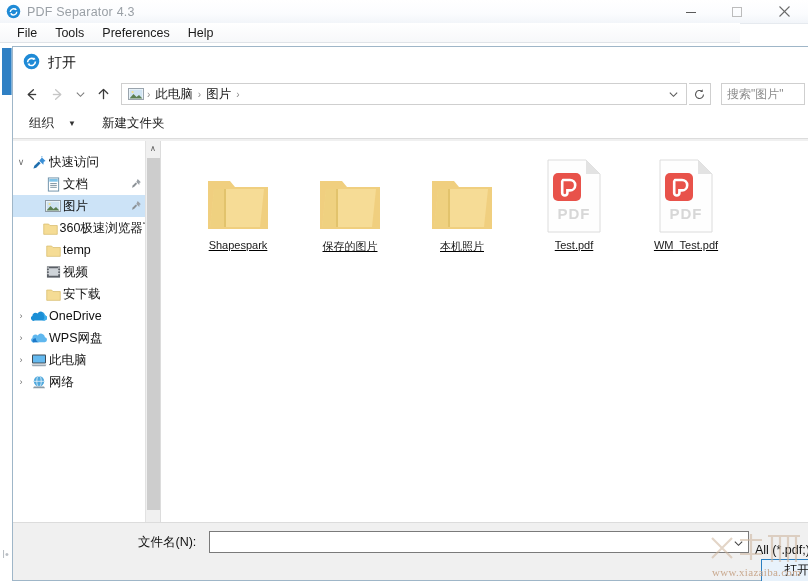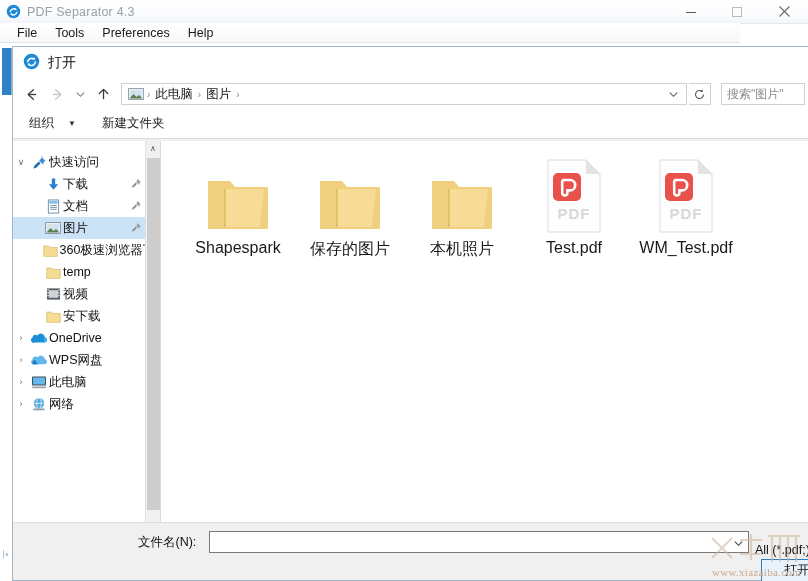--- a/index.html
+++ b/index.html
@@ -107,23 +107,23 @@
     border-left:1px solid #e2e2e2;box-sizing:border-box;
   }
   .sb-arrow{height:15px;display:flex;align-items:center;justify-content:center;color:#555;font-size:8px;}
   #sb-thumb{position:absolute;left:1px;top:17px;width:13px;height:352px;background:#cdcdcd;}
   
   #filearea{
     flex:1;background:#ffffff;position:relative;height:402px;
     padding:16px 0 0 44px;box-sizing:border-box;
   }
   #file-grid{display:flex;gap:46px;}
-  .file-item{width:66px;display:flex;flex-direction:column;align-items:center;}
+  .file-item{width:66px;display:flex;flex-direction:column;align-items:center;text-decoration:underline;}
   .file-ic{height:76px;display:flex;align-items:flex-end;justify-content:center;}
-  .file-name{margin-top:6px;font-size:16px;color:#1a1a1a;text-align:center;white-space:nowrap;}
+  .file-name{margin-top:6px;font-size:11px;color:#1a1a1a;text-align:center;white-space:nowrap;}
   
   #dlg-bottom{
     position:absolute;left:0;right:0;bottom:0;height:57px;background:#f0f0f0;
     border-top:1px solid #dcdcdc;
   }
   #fn-row{position:absolute;left:0;top:8px;width:100%;height:24px;display:flex;align-items:center;}
   #fn-label{position:absolute;left:125px;top:3px;font-size:12.5px;color:#111;}
   #fn-input{
     position:absolute;left:196px;top:0;width:540px;height:22px;
     border:1px solid #7a7a7a;background:#ffffff;box-sizing:border-box;
@@ -294,35 +294,20 @@
                 </svg>
               </span>
             </span>
             <span class="tree-label">快速访问</span>
           </div>
           <div class="tree-row lvl2">
             <span class="twisty"></span>
             <span class="tree-ic">
               <span style="display: flex; align-items: center;">
                 <svg width="15" height="15" viewBox="0 0 16 16">
-                  <path d="M6.2 1.5h3.6v6.2h3.2L8 13.5 3 7.7h3.2z" fill="#2b7fd1"></path>
-                </svg>
-              </span>
-            </span>
-            <span class="tree-label">下载</span>
-            <span class="pin"><svg width="11" height="11" viewBox="0 0 12 12">
-                <path d="M7.3 1.2l3.5 3.5-1.5.4-.3 2.4L5.8 4.3 7.3 1.2z" fill="#9aa0a6"></path>
-                <path d="M5.2 4.9L1.8 8.3l-.7 2.2 2.2-.7 3.4-3.4z" fill="#8b9196"></path>
-              </svg></span>
-          </div>
-          <div class="tree-row lvl2">
-            <span class="twisty"></span>
-            <span class="tree-ic">
-              <span style="display: flex; align-items: center;">
-                <svg width="15" height="15" viewBox="0 0 16 16">
                   <rect x="2.5" y="1" width="11" height="14" fill="#fff" stroke="#6b8fa8"></rect>
                   <rect x="3.5" y="2" width="9" height="3" fill="#7fc3e8"></rect>
                   <g stroke="#7b909e" stroke-width="1">
                     <line x1="4.5" y1="7" x2="11.5" y2="7"></line>
                     <line x1="4.5" y1="9" x2="11.5" y2="9"></line>
                     <line x1="4.5" y1="11" x2="11.5" y2="11"></line>
                   </g>
                 </svg>
               </span>
             </span>

